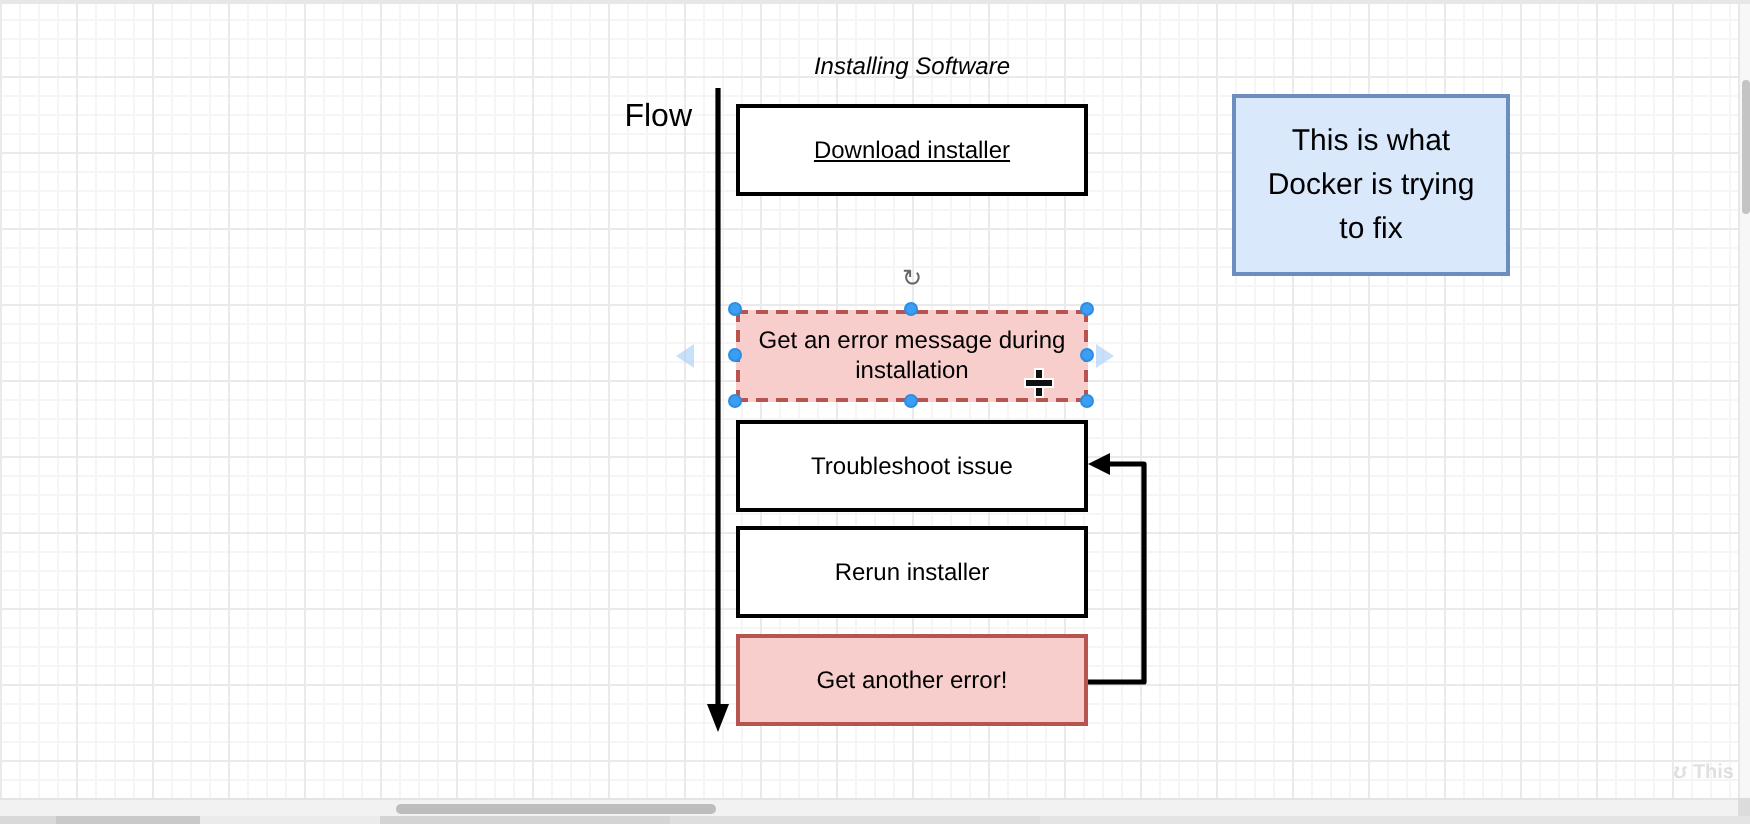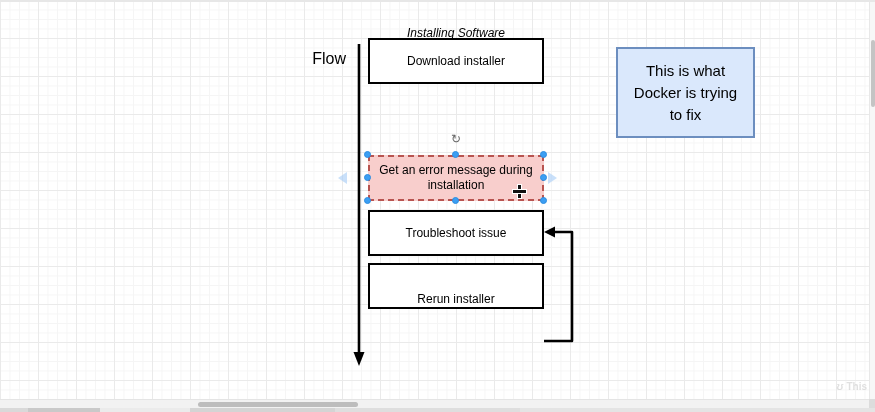--- a/index.html
+++ b/index.html
@@ -25,25 +25,25 @@
   .diagram-title { position:absolute; left:368px; top:26px; width:176px;
     text-align:center; font-size:12px; font-style:italic; color:#000; }
   .flow-label { position:absolute; left:296px; top:50px; width:50px;
     text-align:right; font-size:16px; color:#000; }
 
   
   .box { position:absolute; left:368px; width:176px; height:46px;
     display:flex; align-items:center; justify-content:center; text-align:center;
     font-size:12px; color:#000; background:#fff; border:2px solid #000; line-height:1.25; }
   .box .lbl { padding:0 8px; }
-  .step1 { top:38px; }
+  .step1 { top:52px;text-decoration:underline; }
   .step2 { top:101px; }
   .step3 { top:155px; background:#f8cecc; border:2px dashed #b85450; }
   .step4 { top:210px; }
-  .step5 { top:263px;align-items:flex-end; }
+  .step5 { top:263px; }
   .step6 { top:317px; background:#f8cecc; border:2px solid #b85450; }
 
   
   .handle { position:absolute; width:7px; height:7px; border-radius:50%;
     background:#3b9ef3; border:1px solid #2d8de0; }
   .rotate-handle { position:absolute; left:450px; top:133px; width:12px; height:12px;
     color:#666; font-size:12px; line-height:12px; text-align:center; }
   .dir-arrow { position:absolute; width:0; height:0; opacity:.55; }
   .dir-left  { left:338px; top:172px; border-top:6px solid transparent;
     border-bottom:6px solid transparent; border-right:9px solid #9dc6f5; }
@@ -116,20 +116,23 @@
     </div>
     <div class="box step4">
       <span class="lbl">Troubleshoot issue</span>
     </div>
     <div class="box step3">
       <span class="lbl">Get an error message during installation</span>
     </div>
     <div class="box step5">
       <span class="lbl">Rerun installer</span>
     </div>
+    <div class="box step6">
+      <span class="lbl">Get another error!</span>
+    </div>
 
     <div class="rotate-handle">↻</div>
     <div class="handle" style="left:364px; top:151px;"></div>
     <div class="handle" style="left:452px; top:151px;"></div>
     <div class="handle" style="left:540px; top:151px;"></div>
     <div class="handle" style="left:364px; top:174px;"></div>
     <div class="handle" style="left:540px; top:174px;"></div>
     <div class="handle" style="left:364px; top:197px;"></div>
     <div class="handle" style="left:452px; top:197px;"></div>
     <div class="handle" style="left:540px; top:197px;"></div>

